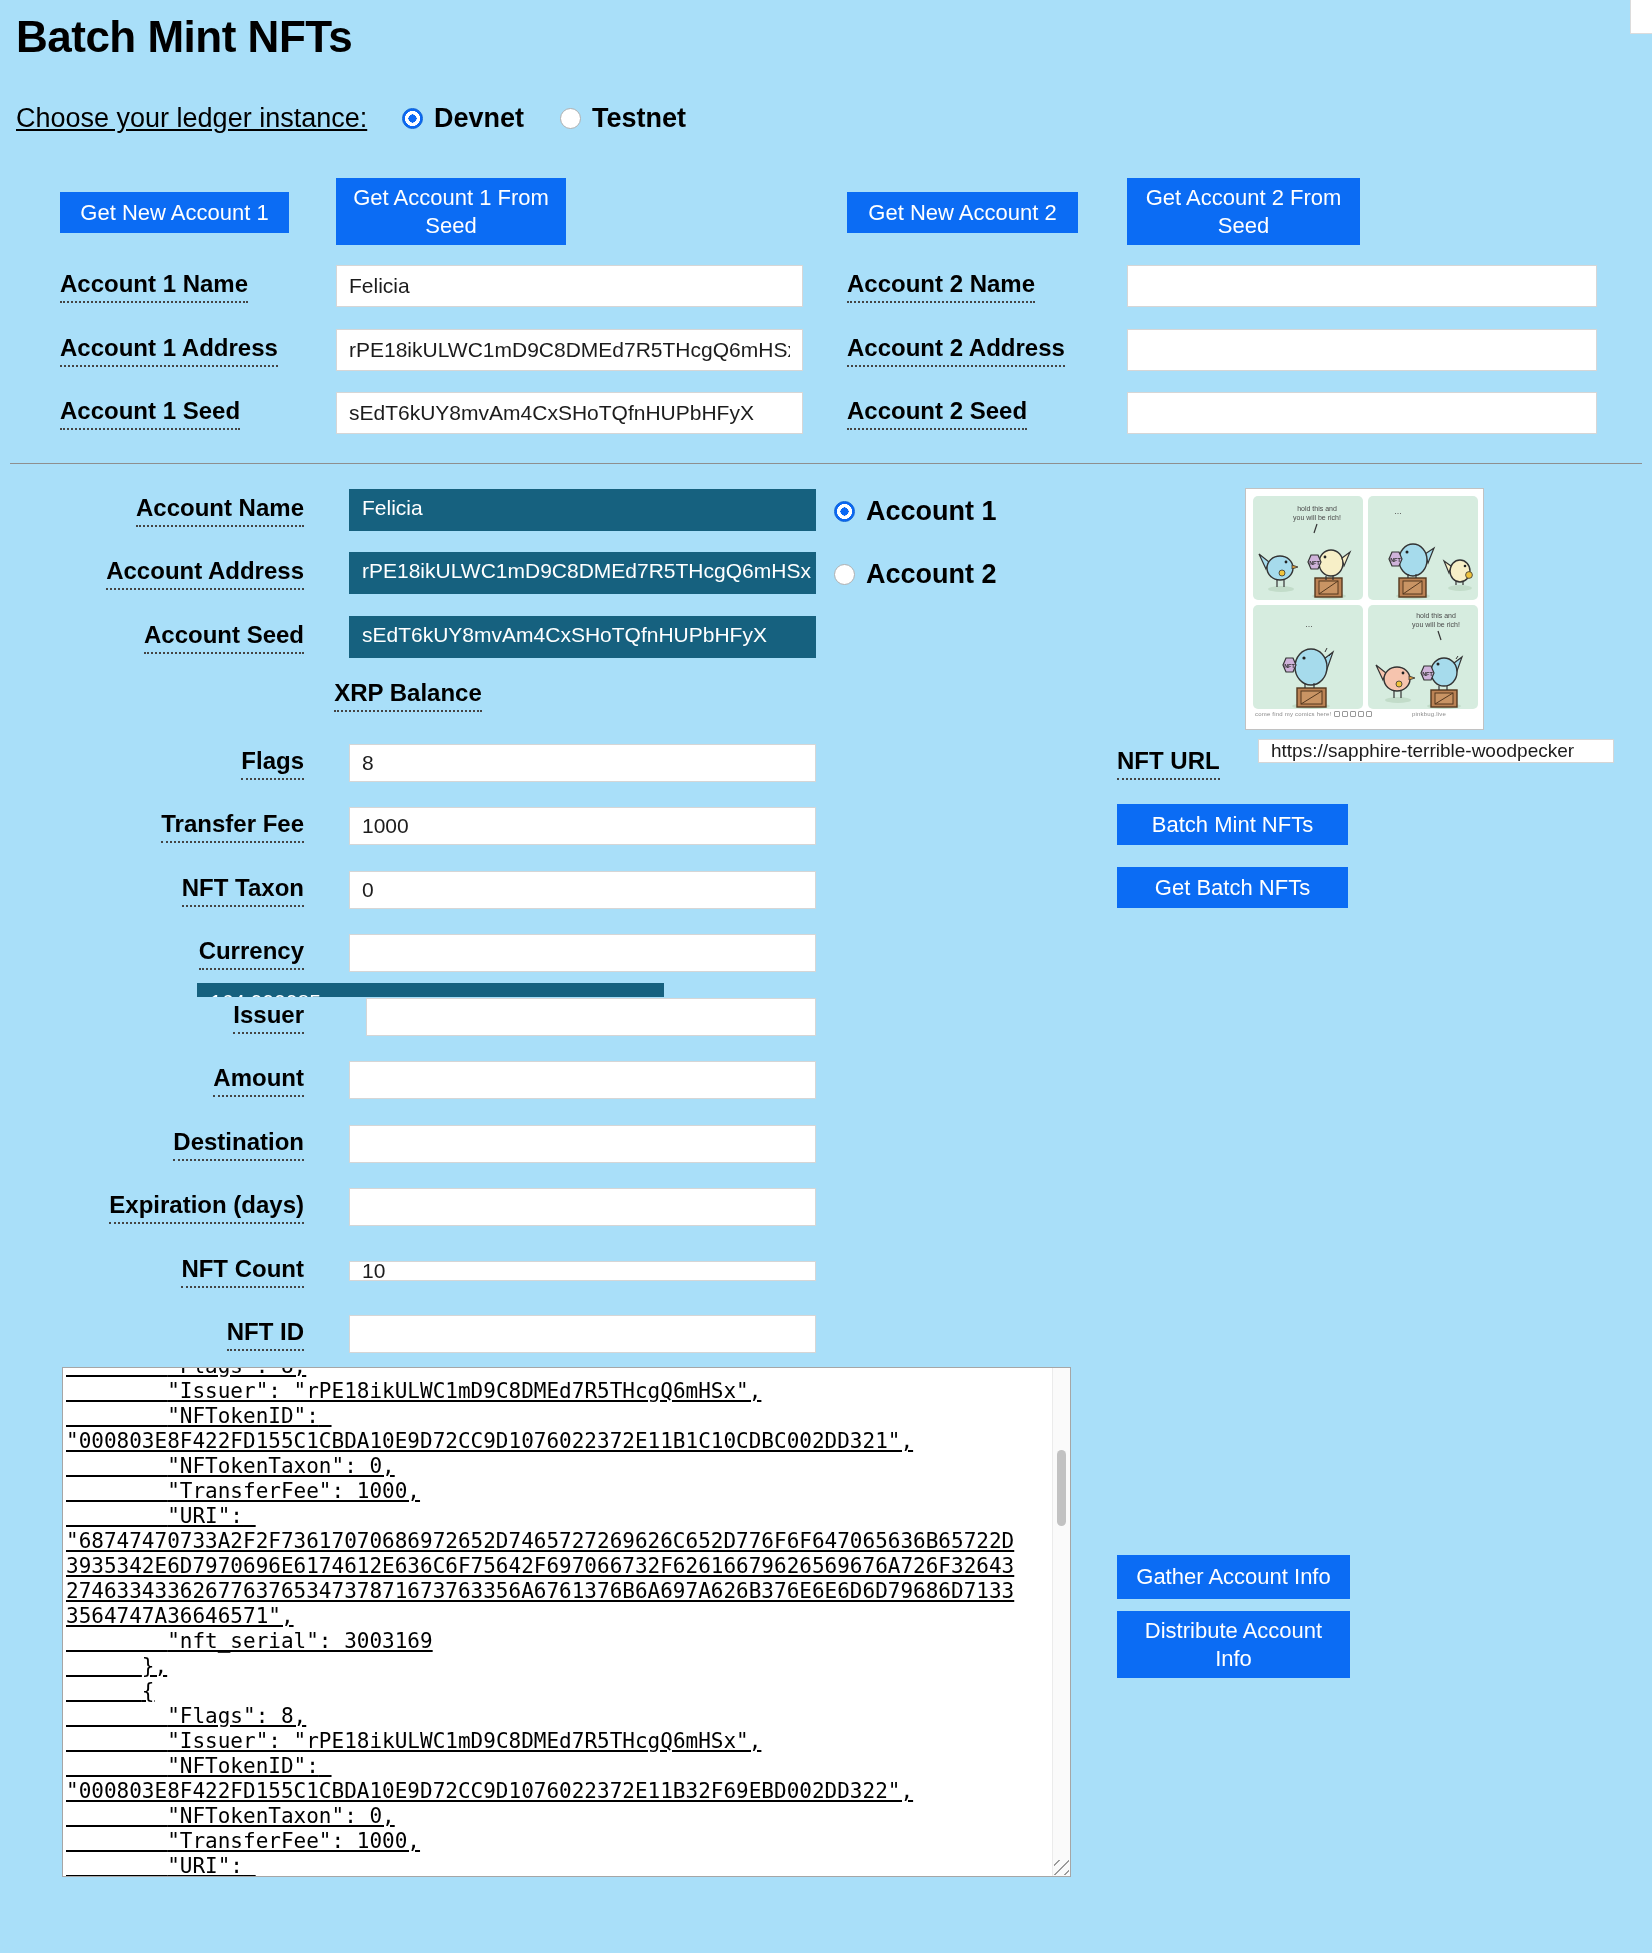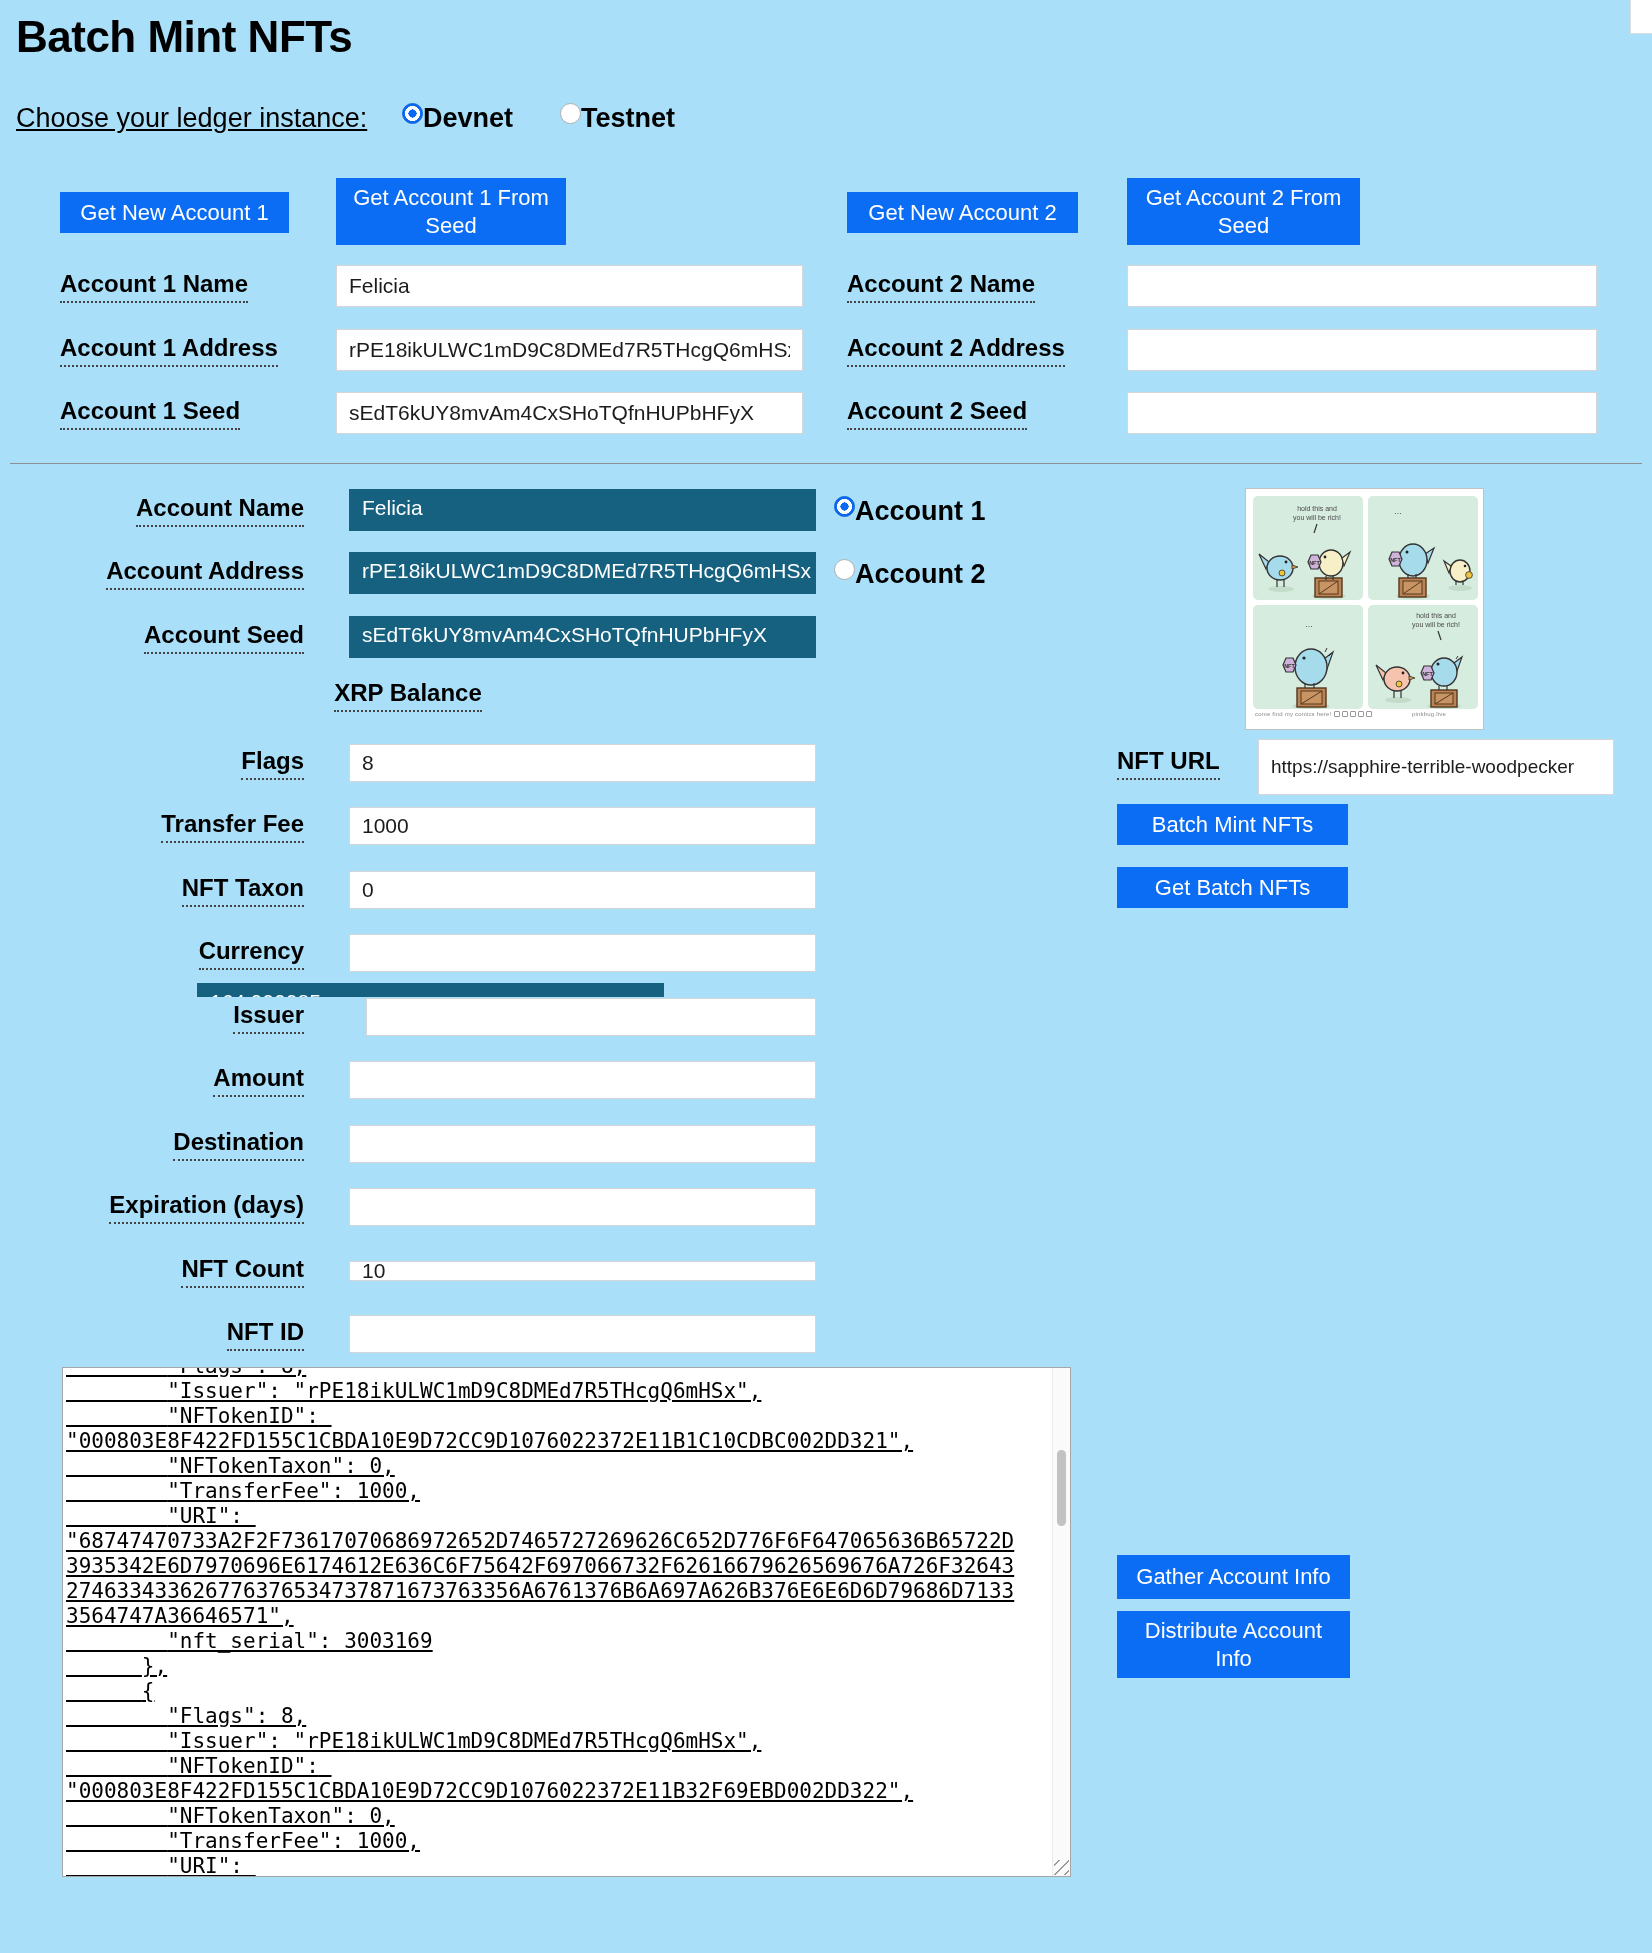--- a/index.html
+++ b/index.html
@@ -5,21 +5,21 @@
   * { box-sizing: border-box; }
   html,body { margin:0; padding:0; }
   body { font-family: "Liberation Sans", "DejaVu Sans", sans-serif; }
   .page { position:relative; width:1652px; height:1953px; background:#a9dff9; overflow:hidden; }
 
   .abs { position:absolute; }
 
   .page-title { font-size:44px; font-weight:bold; color:#000; letter-spacing:-0.5px; }
 
   .ledger-label { font-size:27px; color:#000; text-decoration:underline; }
-  .radio-group { display:inline-flex; }
+  .radio-group { display:inline-flex; align-items:center; gap:11px; }
   .radio { width:21px; height:21px; border-radius:50%; background:#fff; border:1px solid #b0b0b0; flex:0 0 auto; }
   .radio.on { border:1px solid #0a5fd6; background: radial-gradient(circle, #0a68f4 0% 30%, #ffffff 31% 56%, #0a68f4 57% 100%); }
   .radio-label { font-size:27px; font-weight:bold; color:#000; }
 
   .btn { display:flex; align-items:center; justify-content:center; text-align:center;
          background:#0b6cf4; color:#fff; border:none; font-family:"Liberation Sans",sans-serif;
          font-size:22px; font-weight:500; line-height:1.25; cursor:pointer; padding:2px 8px; }
 
   .field-label { font-size:24px; font-weight:bold; color:#000; }
   .field-label .u { border-bottom:2px dotted #444; padding-bottom:3px; display:inline-block; }
@@ -271,21 +271,21 @@
               <i></i>
               <i></i>
             </span></span>
         <span class="comic-credit" style="margin-right:28px;">pinkbug.live</span>
       </div>
     </div>
 
     <div class="abs field-label" style="left:1117px; top:284px;">
       <span class="u">NFT URL</span>
     </div>
-    <div class="abs" style="left:1258px; top:276px; width:356px; height:56px;">
+    <div class="abs" style="left:1258px; top:276px; width:356px; height:24px;">
       <input class="text-input" type="text" style="font-size: 19px;" value="https://sapphire-terrible-woodpecker">
     </div>
 
     <button class="btn abs" style="left:1117px; top:341px; width:231px; height:41px;">Batch Mint NFTs</button>
     <button class="btn abs" style="left:1117px; top:404px; width:231px; height:41px;">Get Batch NFTs</button>
 
     <div class="abs results-box" style="left:62px; top:904px; width:1009px; height:510px;">
       <pre class="results-pre">        "Flags": 8,
         "Issuer": "rPE18ikULWC1mD9C8DMEd7R5THcgQ6mHSx",
         "NFTokenID": "000803E8F422FD155C1CBDA10E9D72CC9D1076022372E11B1C10CDBC002DD321",

